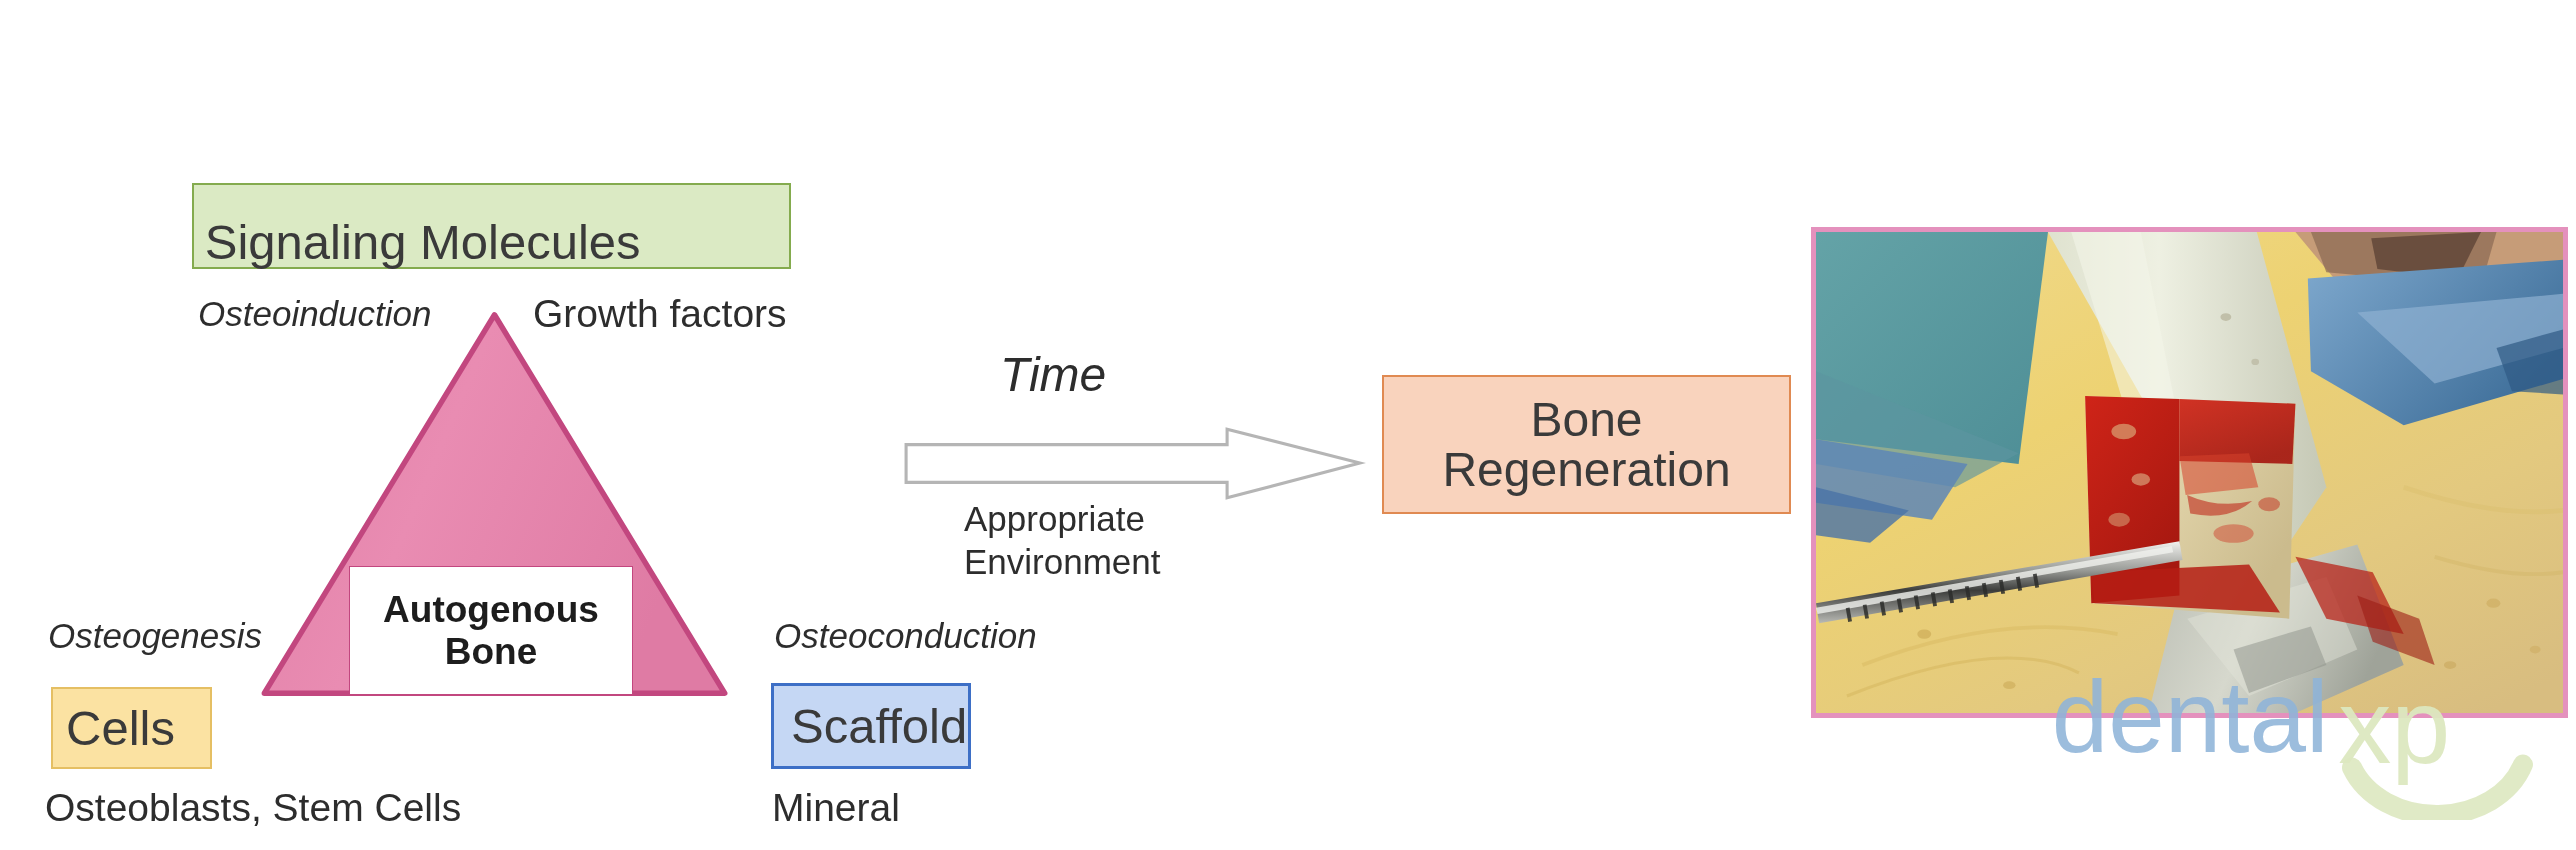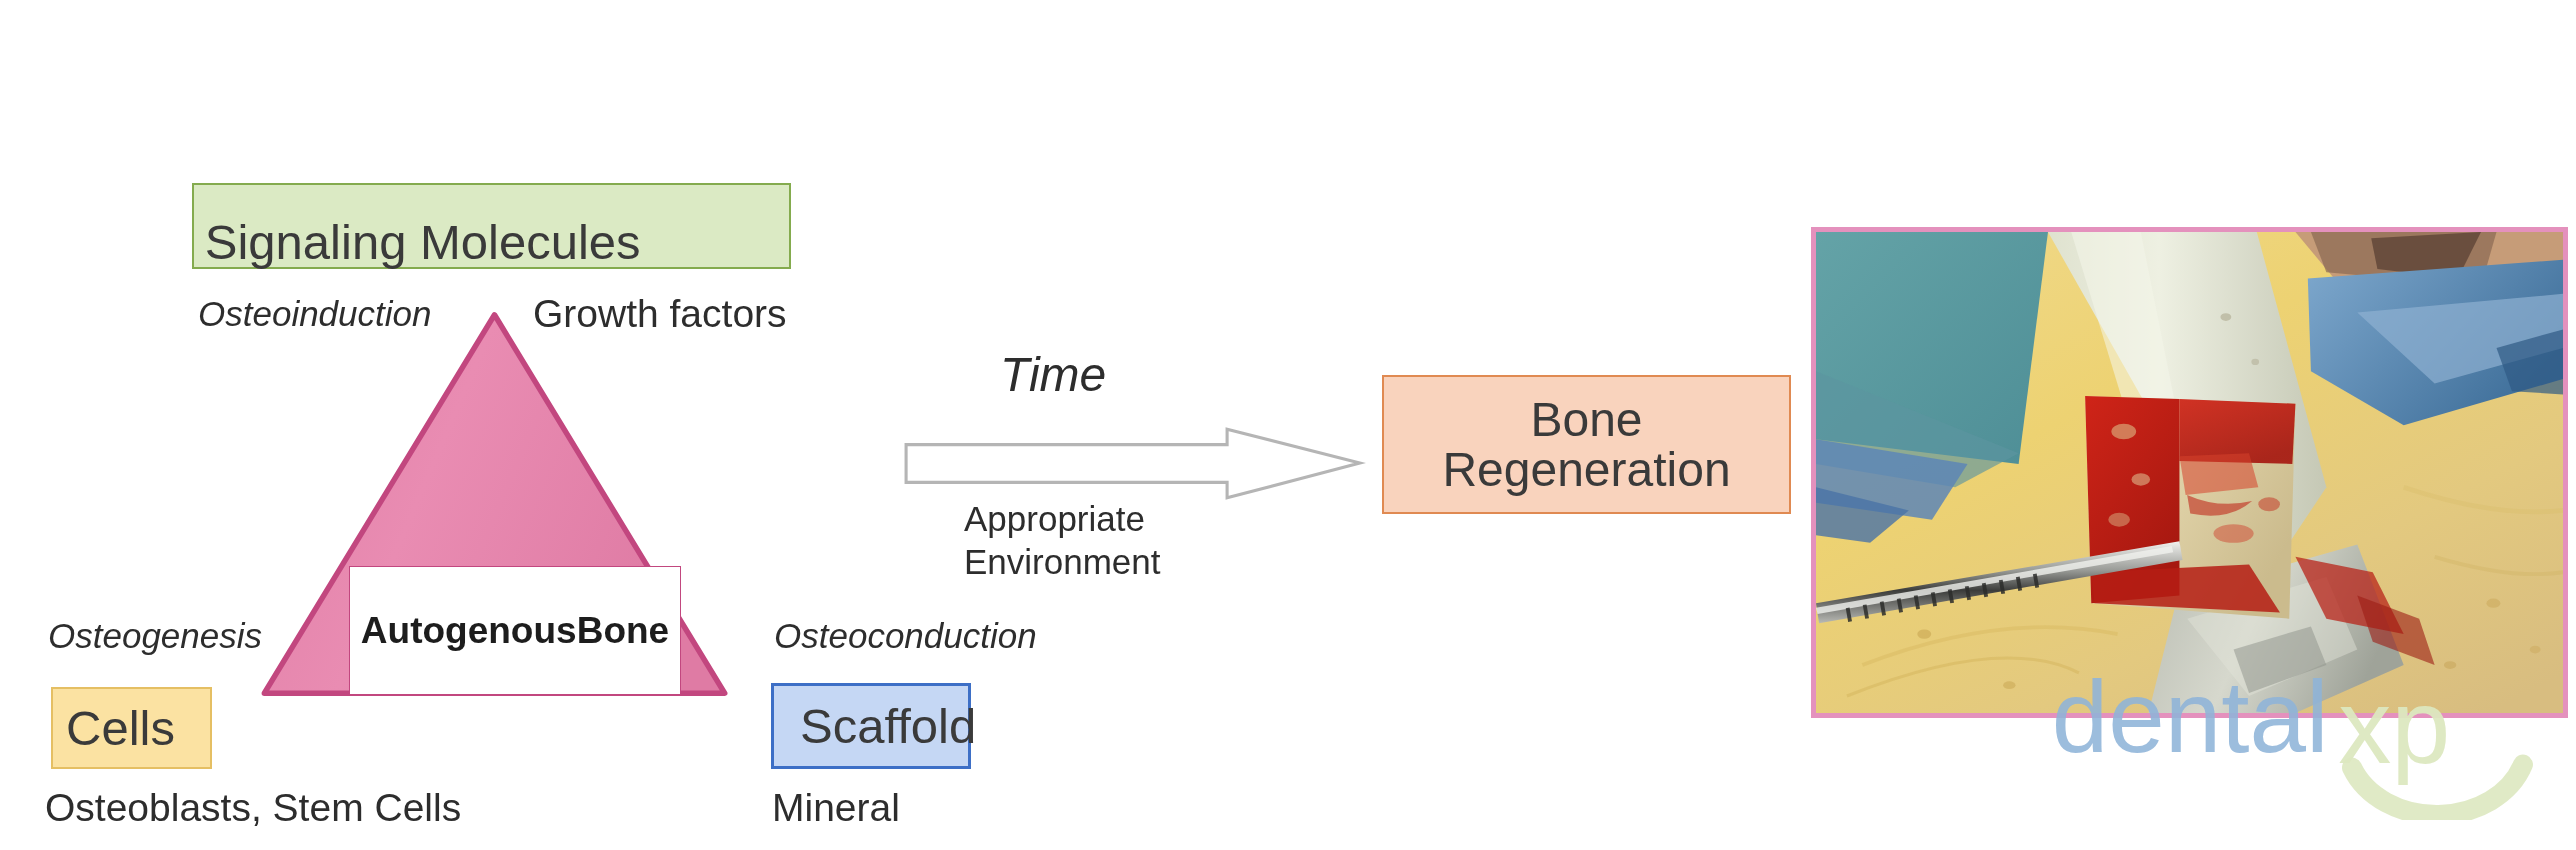--- a/index.html
+++ b/index.html
@@ -80,21 +80,21 @@
     padding-left: 13px;
   }
 
   .box-scaffold {
     left: 771px;
     top: 683px;
     width: 200px;
     height: 86px;
     background: #c5d7f4;
     border: 3.1px solid #3d6fc6;
-    padding-left: 26px;
+    padding-left: 17px;
   }
 
   .box-regeneration {
     left: 1382px;
     top: 375px;
     width: 409px;
     height: 139px;
     background: #f9d3bd;
     border: 2.3px solid #e08a52;
     display: flex;
@@ -152,28 +152,28 @@
     top: 307px;
     width: 479px;
     height: 394px;
   }
   .triangle-wrap svg { display: block; width: 100%; height: 100%; }
 
   .autogenous-box {
     position: absolute;
     left: 349px;
     top: 566px;
-    width: 332px;
+    width: 284px;
     height: 129px;
     box-sizing: border-box;
     background: #ffffff;
     border: 1.5px solid #c2477f;
     border-top-color: #c2477f;
     display: flex;
-    flex-direction: row;
+    flex-direction: column;
     align-items: center;
     justify-content: center;
     font-size: 37px;
     font-weight: bold;
     line-height: 1.12;
     color: #1d1d1d;
     text-align: center;
   }
   .autogenous-box span { display: block; }
 

